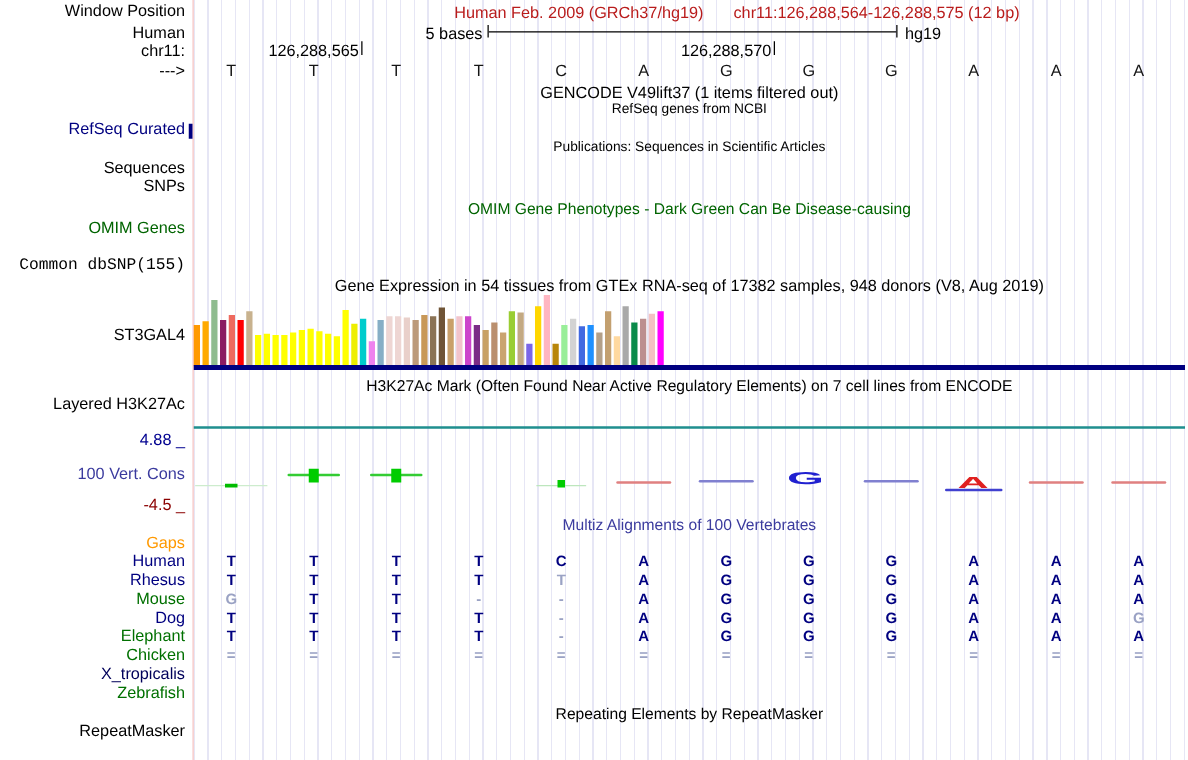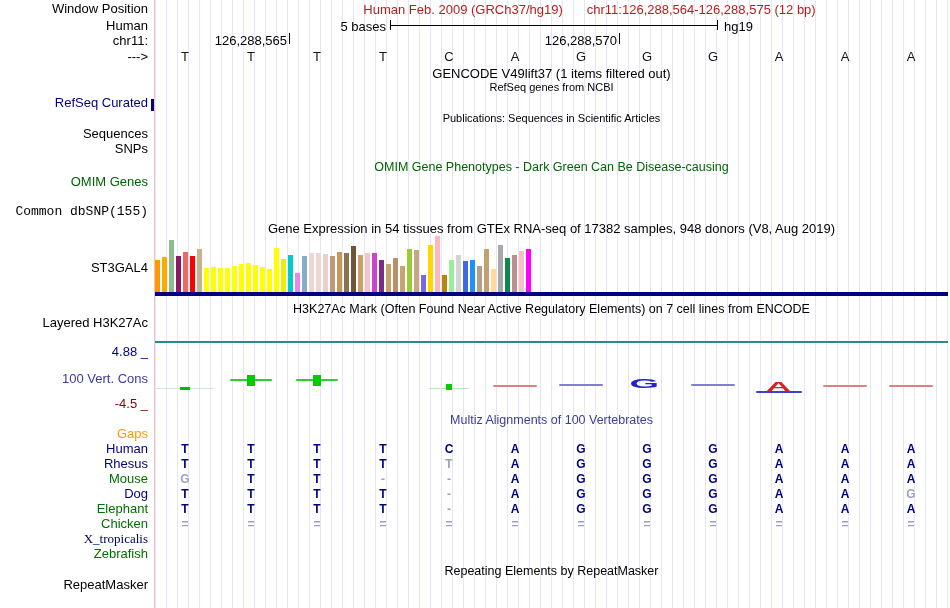--- a/index.html
+++ b/index.html
@@ -143,21 +143,21 @@
     <div class="llabel" style="top: 345px; color: rgb(0, 0, 144);">4.88 _</div>
     <div class="llabel" style="top: 372px; color: rgb(59, 59, 158);">100 Vert. Cons</div>
     <div class="llabel" style="top: 397px; color: rgb(139, 0, 0);">-4.5 _</div>
     <div class="llabel" style="top: 427px; color: rgb(255, 153, 0);">Gaps</div>
     <div class="llabel" style="top: 442px; color: rgb(0, 0, 128);">Human</div>
     <div class="llabel" style="top: 457px; color: rgb(0, 0, 128);">Rhesus</div>
     <div class="llabel" style="top: 472px; color: rgb(0, 112, 0);">Mouse</div>
     <div class="llabel" style="top: 487px; color: rgb(0, 0, 128);">Dog</div>
     <div class="llabel" style="top: 502px; color: rgb(0, 112, 0);">Elephant</div>
     <div class="llabel" style="top: 517px; color: rgb(0, 112, 0);">Chicken</div>
-    <div class="llabel" style="top: 532px; color: rgb(0, 0, 90); font-family: Liberation Serif, serif;">X_tropicalis</div>
+    <div class="llabel" style="top: 532px; color: rgb(0, 0, 90);">X_tropicalis</div>
     <div class="llabel" style="top: 547px; color: rgb(0, 112, 0);">Zebrafish</div>
     <div class="llabel" style="top: 578px; color: rgb(0, 0, 0);">RepeatMasker</div>
     <div class="rulertext" style="right: 663px;">126,288,565</div>
     <div class="rulertick" style="left: 289px;"></div>
     <div class="rulertext" style="right: 333px;">126,288,570</div>
     <div class="rulertick" style="left: 619px;"></div>
     <div class="seqbase" style="left: 152px;">T</div>
     <div class="seqbase" style="left: 218px;">T</div>
     <div class="seqbase" style="left: 284px;">T</div>
     <div class="seqbase" style="left: 350px;">T</div>

